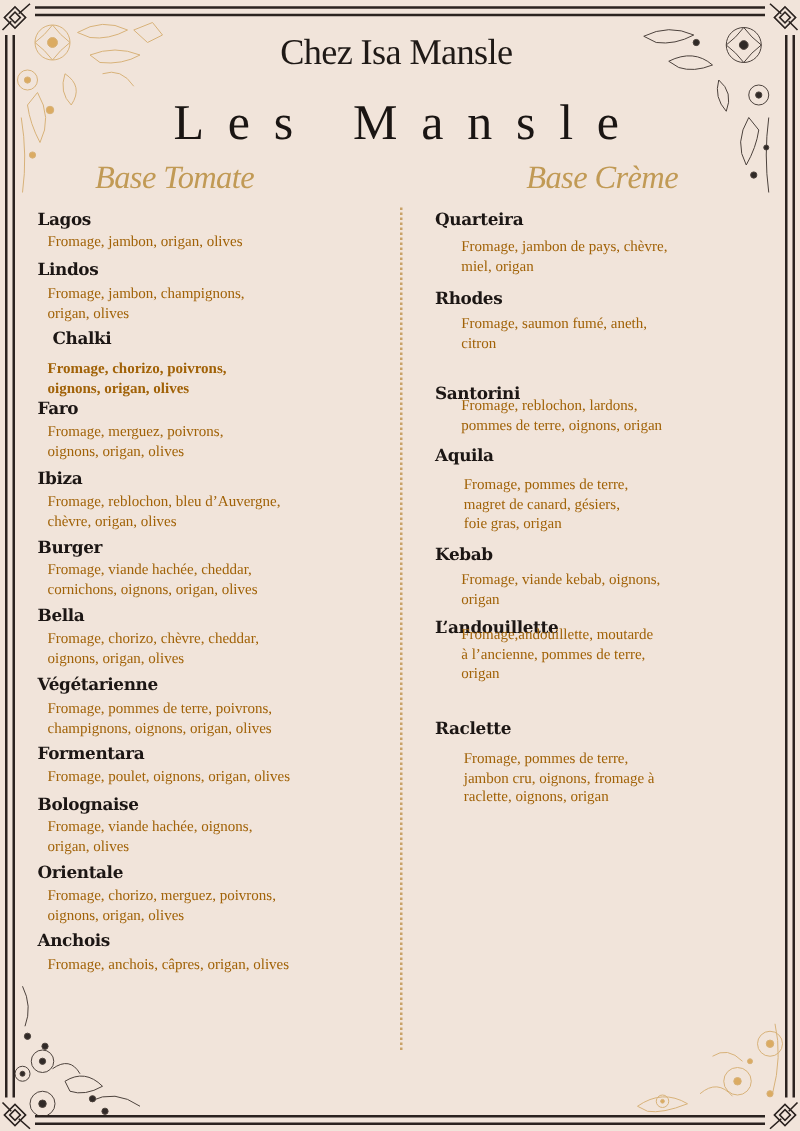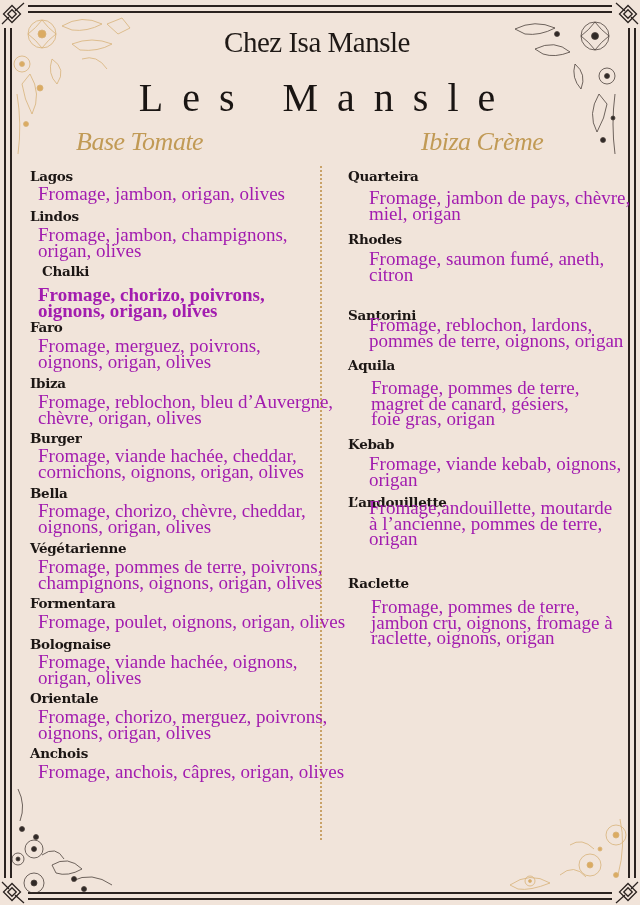--- a/index.html
+++ b/index.html
@@ -20,21 +20,21 @@
   .page-title { top:74px; font-size:40px; letter-spacing:19px; padding-left:19px; box-sizing:border-box; color:#1a1513; }
   .section-heading {
     position:absolute; top:127px; font-family:"Liberation Serif", serif; font-style:italic;
     font-size:26px; color:#c19a55; letter-spacing:-0.5px;
   }
   .item { position:absolute; }
   .item-name {
     position:absolute; font-family:"DejaVu Serif", serif; font-weight:bold; font-size:13.5px; white-space:nowrap; letter-spacing:-0.3px;
   }
   .item-desc {
-    position:absolute; font-family:"Liberation Serif", serif; font-size:19px; line-height:15.5px; color:#a21caf;
+    position:absolute; font-family:"Liberation Serif", serif; font-size:12px; line-height:15.5px; color:#a16207;
   }
   .divider {
     position:absolute; left:320px; top:166px; width:0; height:674px;
     border-left:2px dotted #c9a268;
   }
 </style>
 </head>
 <body>
 
 <div>
@@ -144,21 +144,21 @@
       <circle cx="40" cy="66" r="1.5" fill="#d8a24e"></circle>
     <path d="M80 30 Q92 22 104 34"></path>
     <circle cx="110" cy="34" r="2" fill="#d8a24e"></circle>
   </g>
 </svg>
 
 <div class="title restaurant">Chez Isa Mansle</div>
 <div class="title page-title">Les Mansle</div>
 
 <div class="section-heading" style="left:76px;">Base Tomate</div>
-<div class="section-heading" style="left:421px;">Ibiza Crème</div>
+<div class="section-heading" style="left:421px;">Base Crème</div>
 
 <div class="divider"></div>
 
 <div>
   <div class="item">
     <div class="item-name" style="left:30px; top:168px;">Lagos</div>
 
     <div class="item-desc" style="left:38px; top:186px; white-space:pre;">Fromage, jambon, origan, olives</div>
   </div>
   <div class="item">

